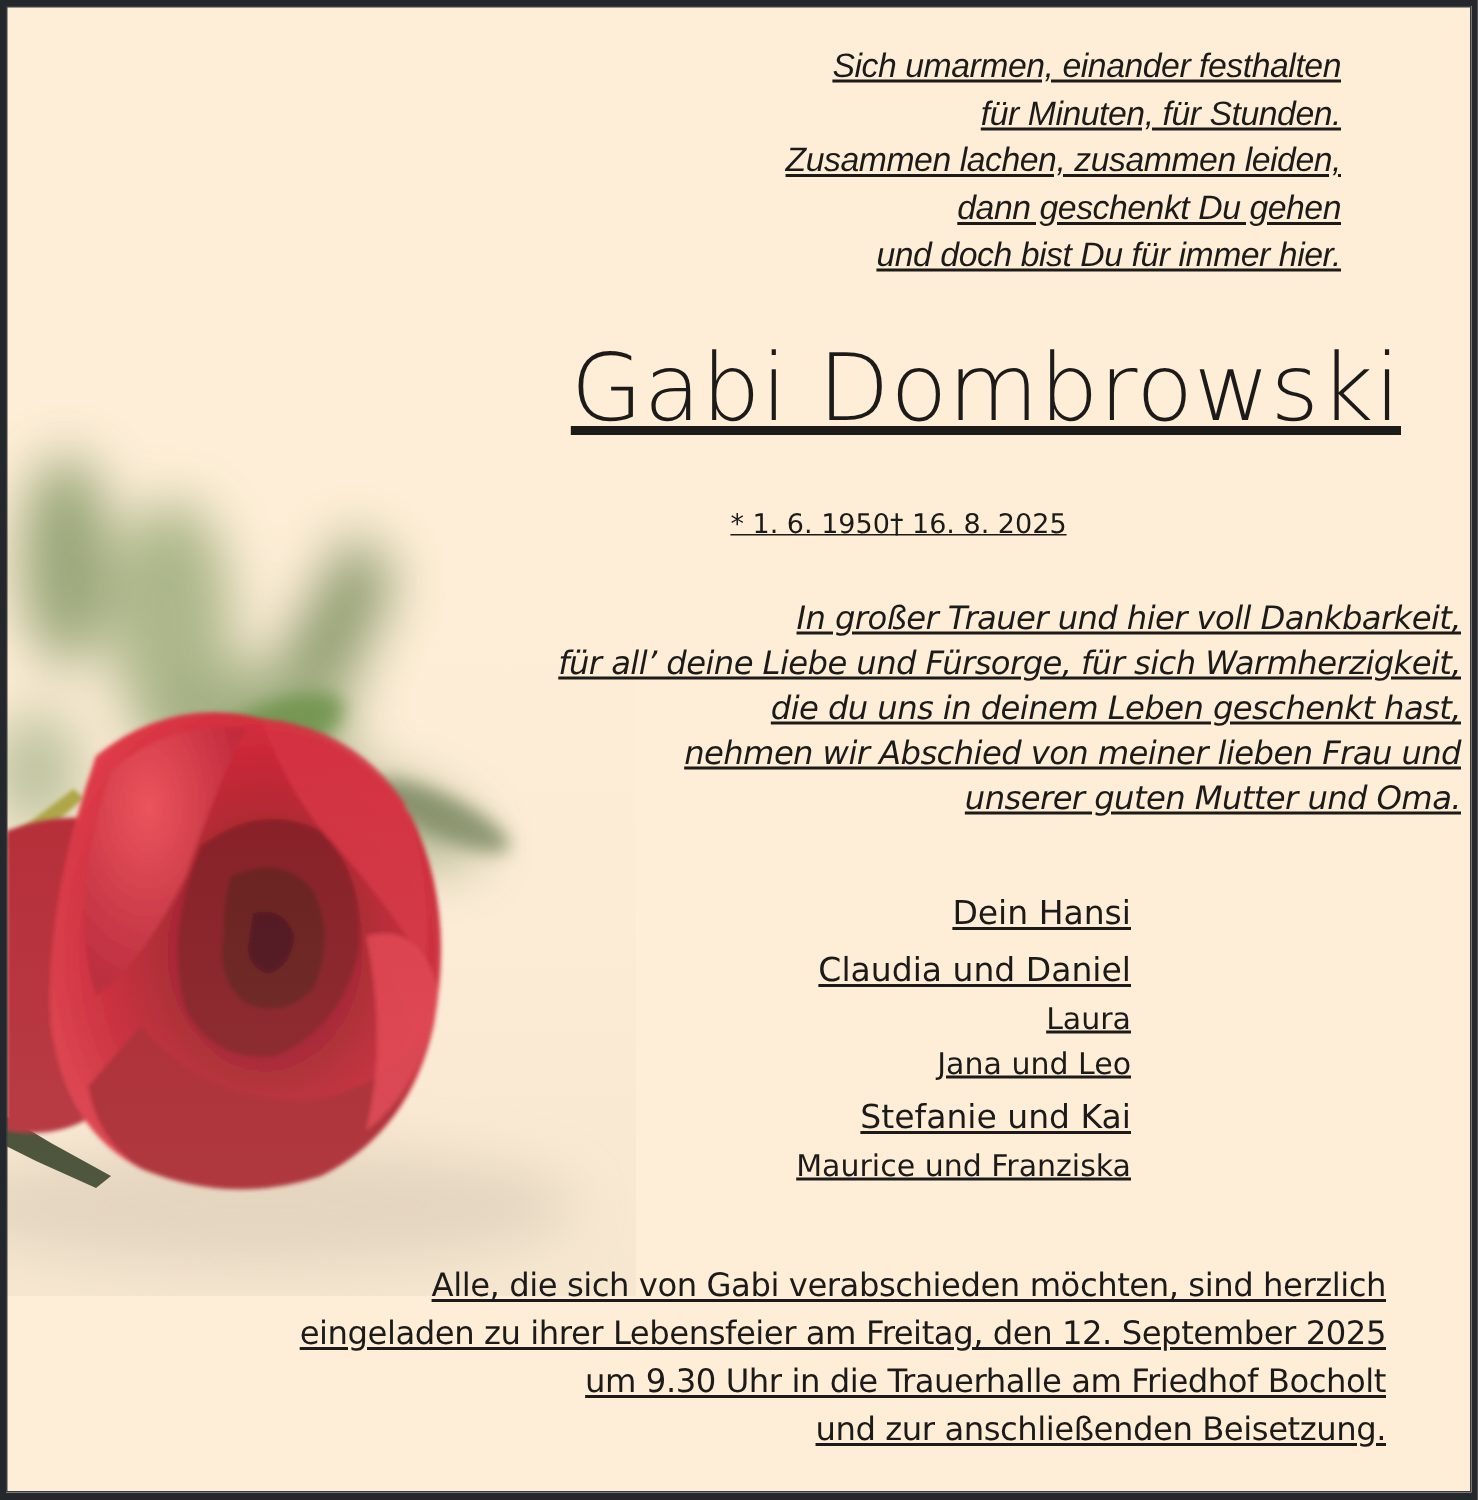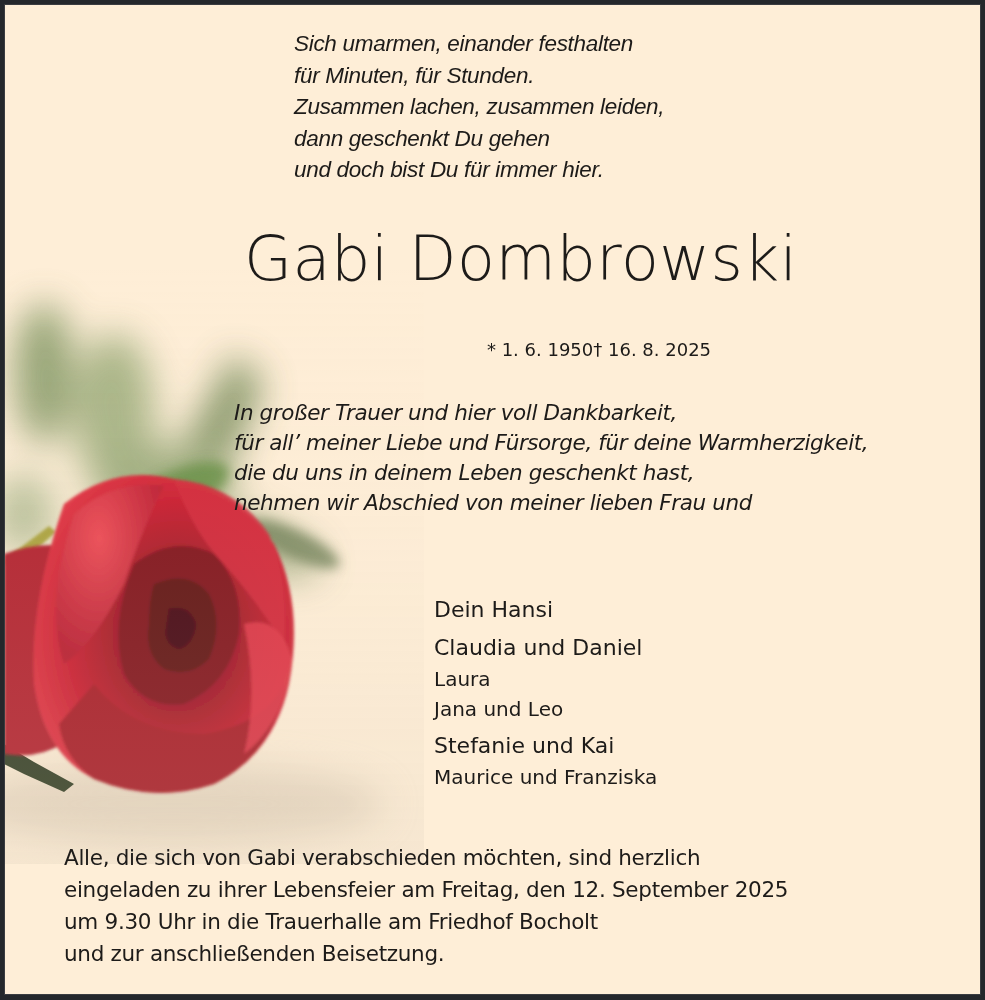--- a/index.html
+++ b/index.html
@@ -37,21 +37,21 @@
       position: absolute;
       left: 0;
       top: 260px;
       width: 420px;
       height: 600px;
       pointer-events: none;
     }
     .rose-art svg { width: 100%; height: 100%; display: block; }
 
     
-    .block { position: absolute; text-align: left; }
+    .block { position: absolute; text-align: right; text-decoration: underline; }
     .poem {
       left: 290px; width: 600px; top: 24px;
       font-style: italic;
       font-size: 22.5px;
       line-height: 31.5px;
       letter-spacing: -0.3px;
       font-family: "Liberation Sans", sans-serif;
     }
     .name {
       left: 240px; width: 690px; top: 218px;
@@ -181,23 +181,24 @@
   <div class="block name">Gabi Dombrowski</div>
 
 
   <div class="block dates">
     <span>* 1. 6. 1950</span>
     <span>† 16. 8. 2025</span>
   </div>
 
   <div class="block tribute">
     <span class="line">In großer Trauer und hier voll Dankbarkeit,</span>
-    <span class="line">für all’ meiner Liebe und Fürsorge, für deine Warmherzigkeit,</span>
+    <span class="line">für all’ deine Liebe und Fürsorge, für sich Warmherzigkeit,</span>
     <span class="line">die du uns in deinem Leben geschenkt hast,</span>
     <span class="line">nehmen wir Abschied von meiner lieben Frau und</span>
+    <span class="line">unserer guten Mutter und Oma.</span>
   </div>
 
   <div class="block mourners">
     <span class="line big">Dein Hansi</span>
     <span class="line big gap">Claudia und Daniel</span>
     <span class="line small">Laura</span>
     <span class="line small">Jana und Leo</span>
     <span class="line big gap">Stefanie und Kai</span>
     <span class="line small">Maurice und Franziska</span>
   </div>

